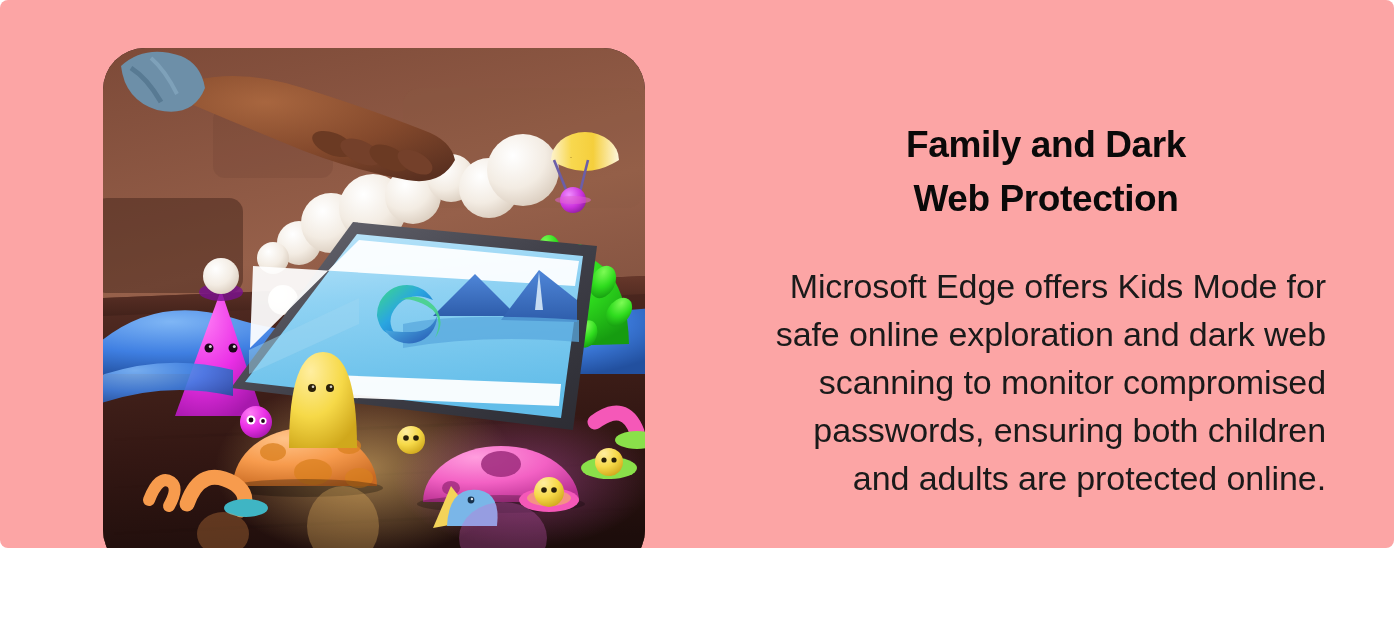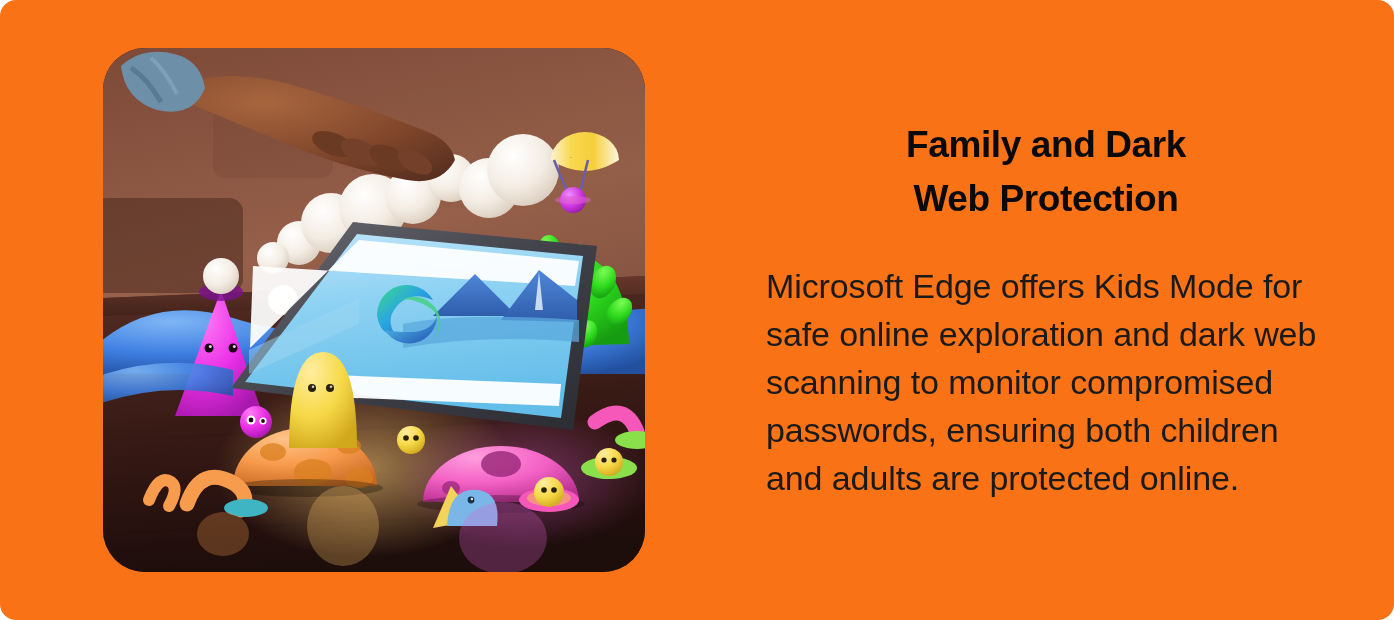--- a/index.html
+++ b/index.html
@@ -11,23 +11,23 @@
     width: 1394px;
     height: 620px;
     overflow: hidden;
     font-family: "Liberation Sans", sans-serif;
   }
 
   #card {
     position: absolute;
     left: 0; top: 0;
     width: 1394px;
-    height: 620px;
-    background: #f97316;
-    border-radius: 16px;
+    height: 548px;
+    background: #fca5a5;
+    border-radius: 8px;
     overflow: hidden;
     box-sizing: border-box;
   }
 
   
   #illus-wrap {
     position: absolute;
     left: 103px;
     top: 48px;
     width: 542px;
@@ -67,21 +67,21 @@
     white-space: pre-line;
     max-width: 620px;
   }
   #feature-desc {
     margin: 0;
     margin-top: 36px;
     font-size: 34px;
     font-weight: normal;
     line-height: 48px;
     color: #1a1a1a;
-    text-align: left;
+    text-align: right;
     max-width: 560px;
     letter-spacing: -0.1px;
   }
 </style>
 </head>
 <body>
 
 <div id="card">
 
   <div id="illus-wrap">

